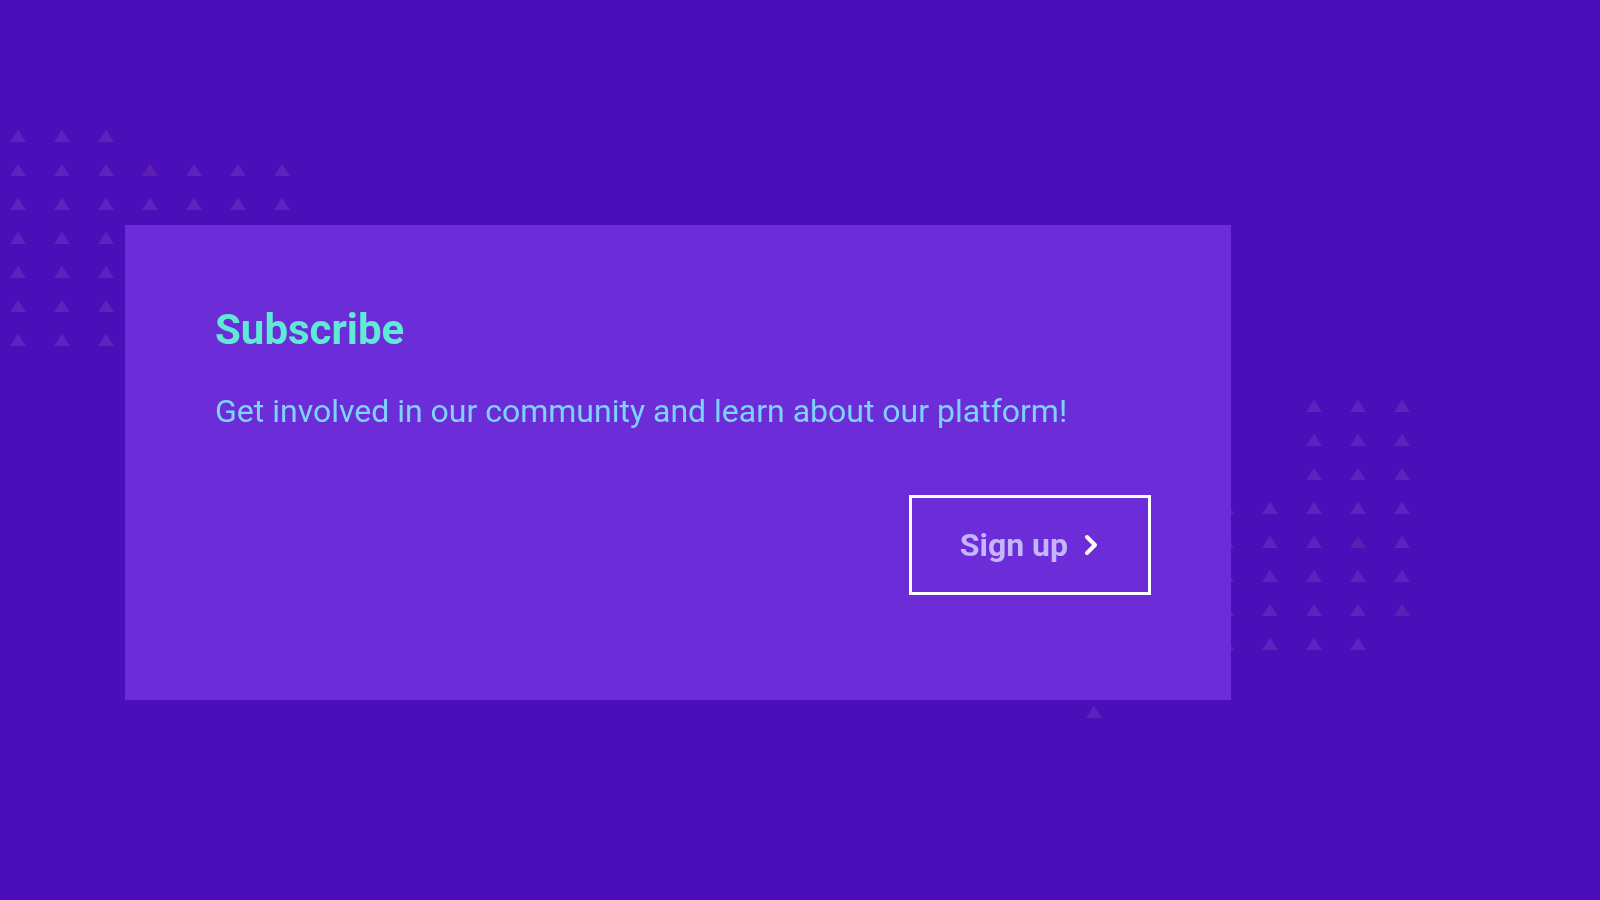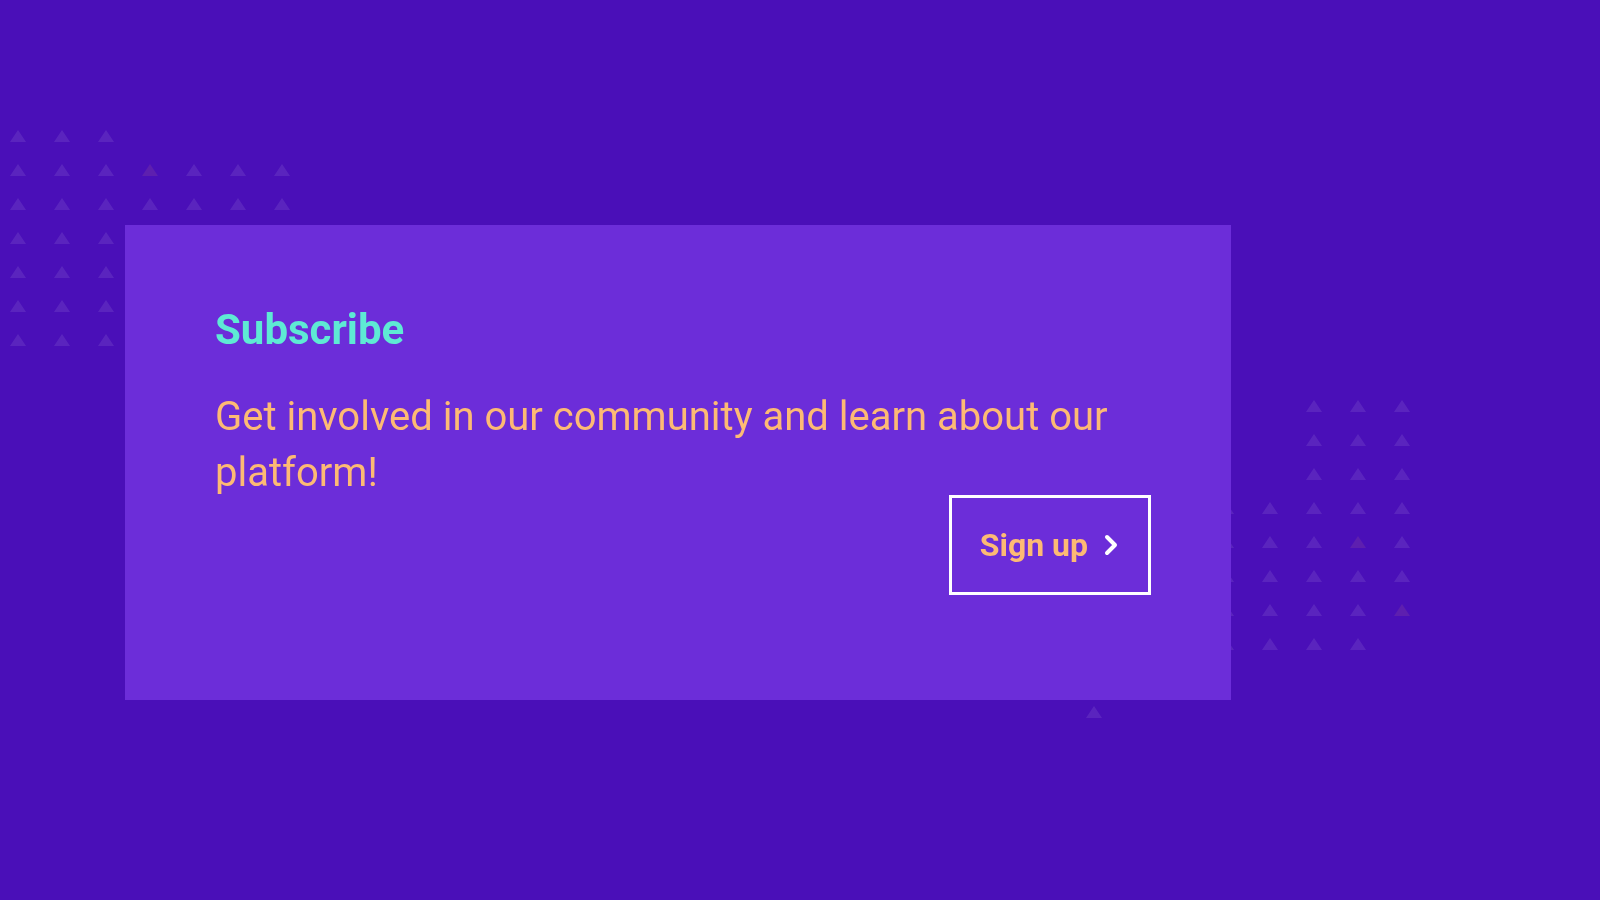--- a/index.html
+++ b/index.html
@@ -61,36 +61,36 @@
     }
 
     .card-title {
       color: #5eead4;
       font-size: 42px;
       font-weight: 700;
       margin-bottom: 35px;
     }
 
     .card-description {
-      color: #fdba74;
-      font-size: 40px;
+      color: #7dd3fc;
+      font-size: 32px;
       font-weight: 400;
       line-height: 1.4;
     }
 
     .signup-button {
       position: absolute;
       bottom: 105px;
       right: 80px;
       background: transparent;
       border: 3px solid #ffffff;
-      color: #fdba74;
+      color: #c4b5fd;
       font-size: 32px;
       font-weight: 700;
-      padding: 28px 28px;
+      padding: 28px 48px;
       cursor: pointer;
       display: flex;
       align-items: center;
       gap: 16px;
       font-family: inherit;
     }
 
     .chevron-icon {
       display: inline-flex;
       align-items: center;

